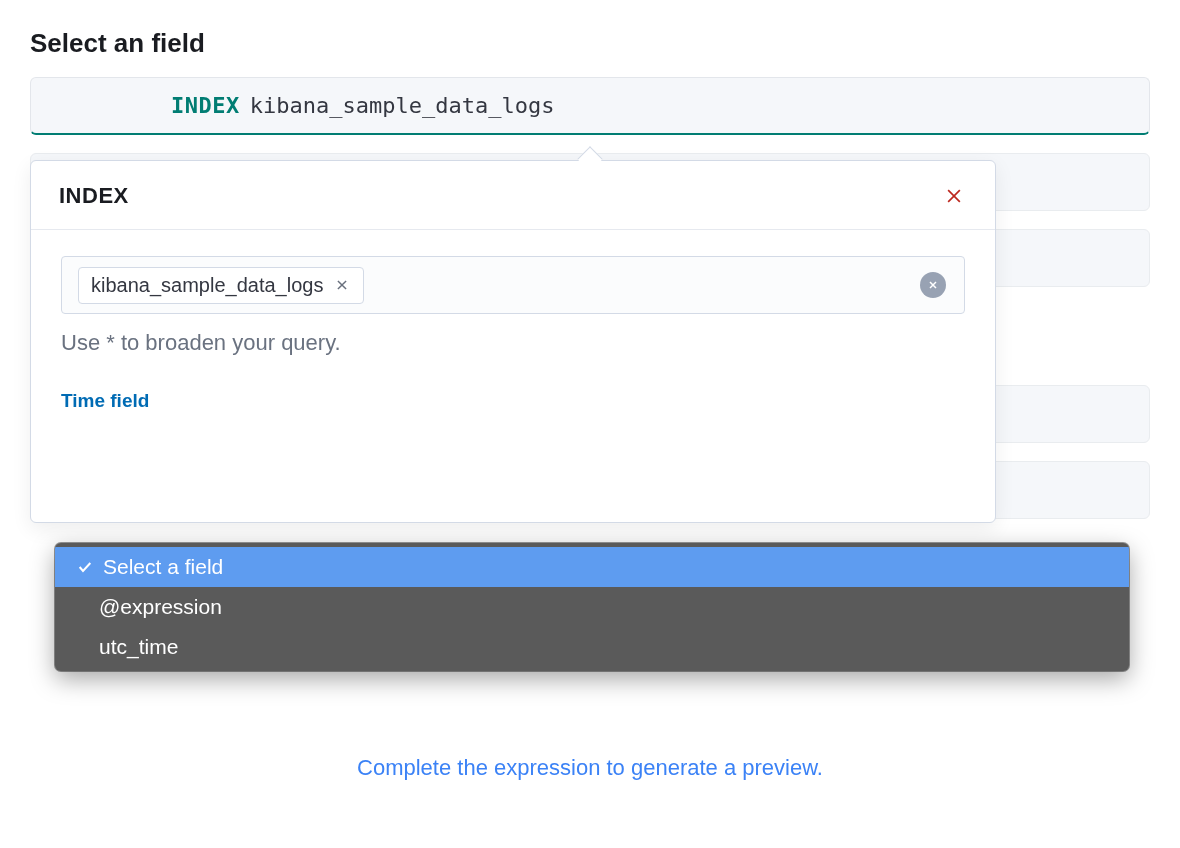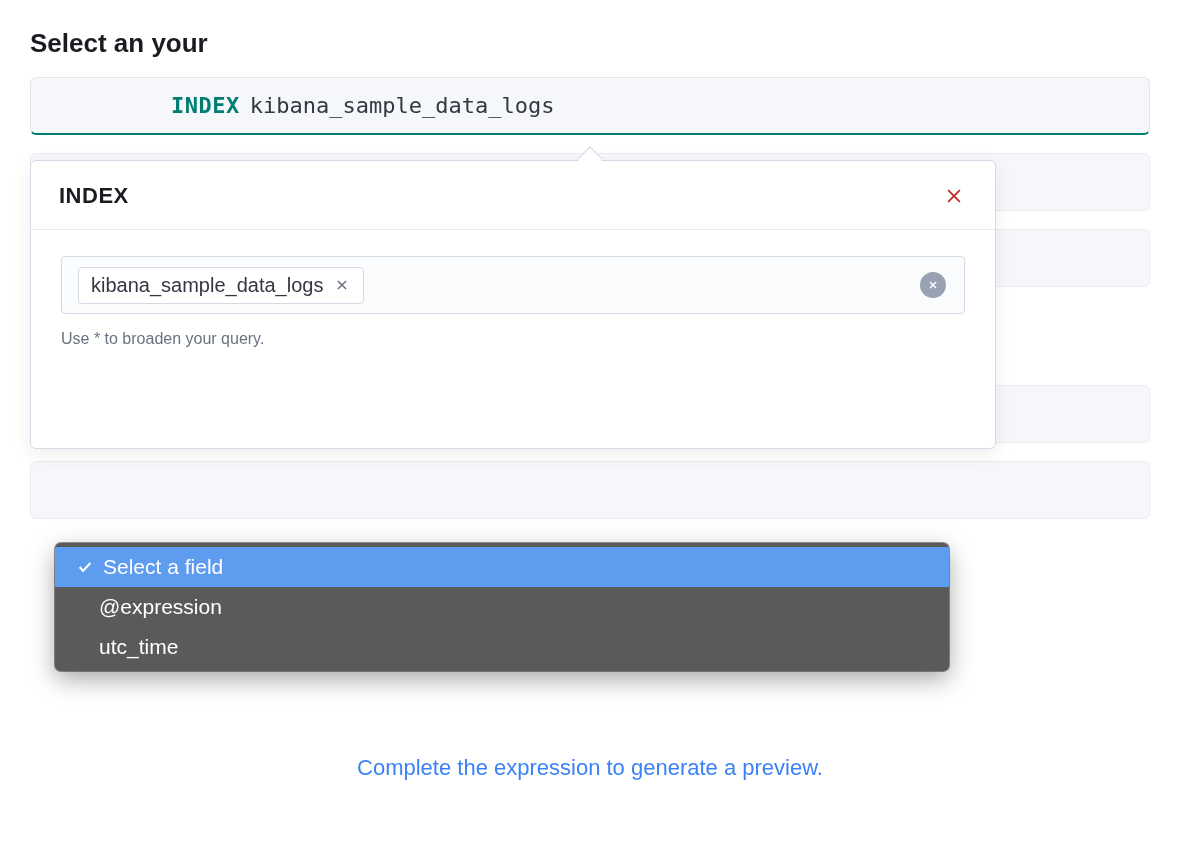--- a/index.html
+++ b/index.html
@@ -97,30 +97,30 @@
     position: absolute;
     right: 18px;
     width: 26px; height: 26px;
     border-radius: 50%;
     background: #98a2b3;
     display:flex;align-items:center;justify-content:center;
     cursor:pointer;
   }
   .clear-circle svg { width: 12px; height:12px; }
 
-  .hint { color: #6a7280; font-size: 16px; margin-top: 16px; }
+  .hint { color: #6a7280; font-size: 22px; margin-top: 16px; }
 
   .time-label { color: #006bb4; font-size: 19px; font-weight: 700; margin-top: 34px; margin-bottom: 10px;}
 
   
   .dropdown {
     position: absolute;
     top: 543px;
     left: 55px;
-    width: 894px;
+    width: 1074px;
     background: #5a5a5a;
     border-radius: 6px;
     box-shadow: 0 8px 24px rgba(0,0,0,0.35), 0 0 0 1px rgba(0,0,0,0.4);
     overflow: hidden;
     z-index: 5;
     padding: 4px 0;
   }
   .dropdown .option {
     display: flex;
     align-items: center;
@@ -141,21 +141,21 @@
     text-align: center;
     font-size: 22px;
     color: #3b82f6;
     z-index: 1;
   }
 </style>
 </head>
 <body>
 
 <div class="wrap">
-  <h2 class="page-title">Select an your</h2>
+  <h2 class="page-title">Select an field</h2>
 
   <div class="expr-bar active">
     <span class="expr-keyword">INDEX</span>
     <span class="expr-value">kibana_sample_data_logs</span>
   </div>
 
   <div class="placeholder-bar"></div>
   <div class="placeholder-bar"></div>
   <div class="placeholder-bar" style="margin-top:98px;"></div>
   <div class="placeholder-bar"></div>
@@ -185,20 +185,21 @@
         </div>
         <div class="clear-circle">
           <svg viewBox="0 0 24 24" fill="none" stroke="#fff" stroke-width="3">
               <line x1="6" y1="6" x2="18" y2="18"></line>
               <line x1="18" y1="6" x2="6" y2="18"></line>
             </svg>
         </div>
       </div>
       <div class="hint">Use * to broaden your query.</div>
 
+      <div class="time-label">Time field</div>
 
       <div style="height:70px"></div>
     </div>
   </div>
 
   <div class="dropdown">
     <div class="option selected">
       <span class="check">
         <svg viewBox="0 0 24 24" width="16" height="16" fill="none" stroke="#fff" stroke-width="3">
             <polyline points="4 12 9 18 20 6"></polyline>

